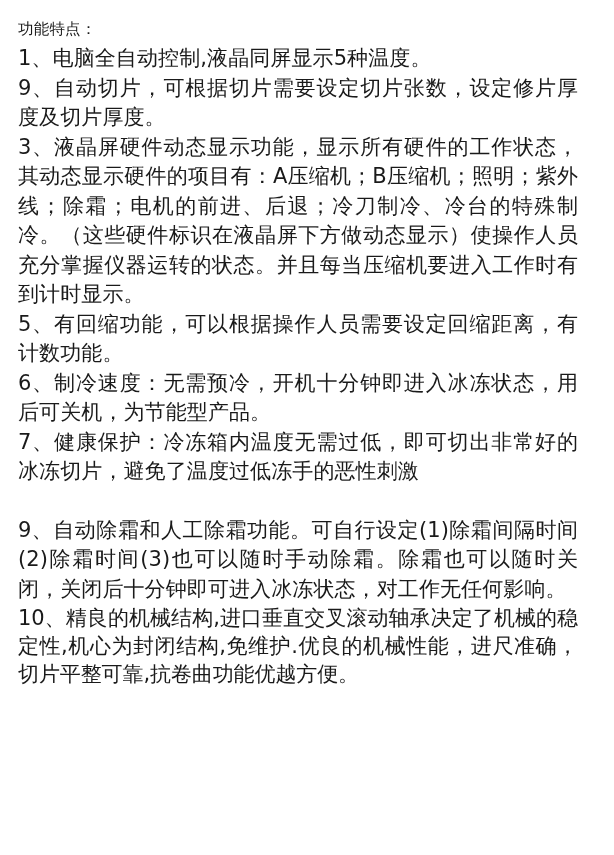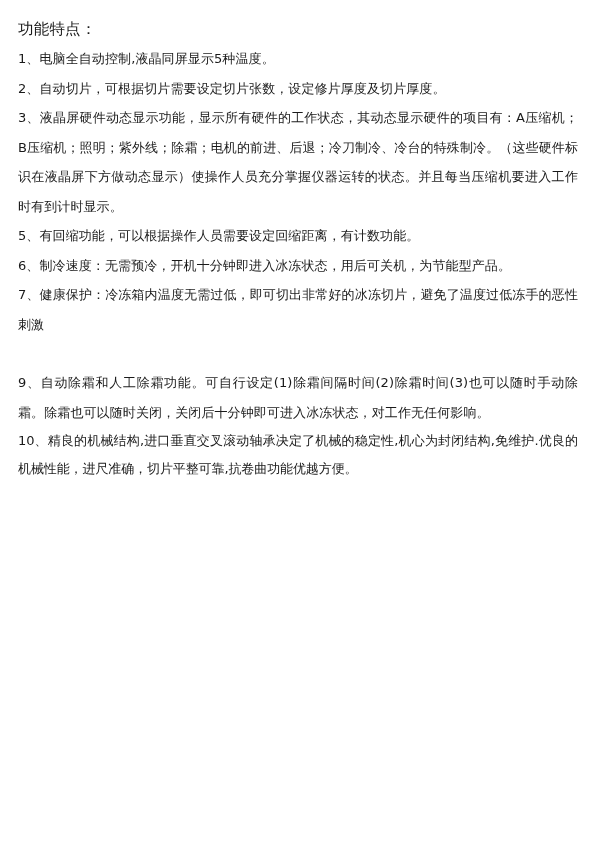--- a/index.html
+++ b/index.html
@@ -20,21 +20,21 @@
     height: 855px;
     box-sizing: border-box;
     padding: 14px 36px 0 18px;
   }
   .doc-title {
     font-size: 15.5px;
     line-height: 30px;
     letter-spacing: 0.2px;
   }
   .para {
-    font-size: 13px;
+    font-size: 21px;
     line-height: 29.5px;
     letter-spacing: 0.1px;
     text-align: justify;
     text-justify: inter-ideograph;
     margin: 0;
   }
   .spacer {
     height: 29px;
   }
   .para-last {
@@ -43,21 +43,21 @@
   }
 </style>
 </head>
 <body>
 
 <div class="page">
 
   <div class="doc-title">功能特点：</div>
 
   <p class="para">1、电脑全自动控制,液晶同屏显示5种温度。</p>
-  <p class="para">2、自动切片，可根据切片需要设定切片张数，设定修片厚度及切片厚度。</p>
+  <p class="para">9、自动切片，可根据切片需要设定切片张数，设定修片厚度及切片厚度。</p>
   <p class="para">3、液晶屏硬件动态显示功能，显示所有硬件的工作状态，其动态显示硬件的项目有：A压缩机；B压缩机；照明；紫外线；除霜；电机的前进、后退；冷刀制冷、冷台的特殊制冷。（这些硬件标识在液晶屏下方做动态显示）使操作人员充分掌握仪器运转的状态。并且每当压缩机要进入工作时有到计时显示。</p>
   <p class="para">5、有回缩功能，可以根据操作人员需要设定回缩距离，有计数功能。</p>
   <p class="para">6、制冷速度：无需预冷，开机十分钟即进入冰冻状态，用后可关机，为节能型产品。</p>
   <p class="para">7、健康保护：冷冻箱内温度无需过低，即可切出非常好的冰冻切片，避免了温度过低冻手的恶性刺激</p>
 
   <div class="spacer"></div>
 
   <p class="para">9、自动除霜和人工除霜功能。可自行设定(1)除霜间隔时间(2)除霜时间(3)也可以随时手动除霜。除霜也可以随时关闭，关闭后十分钟即可进入冰冻状态，对工作无任何影响。</p>
   <p class="para para-last">10、精良的机械结构,进口垂直交叉滚动轴承决定了机械的稳定性,机心为封闭结构,免维护.优良的机械性能，进尺准确，切片平整可靠,抗卷曲功能优越方便。</p>
 

